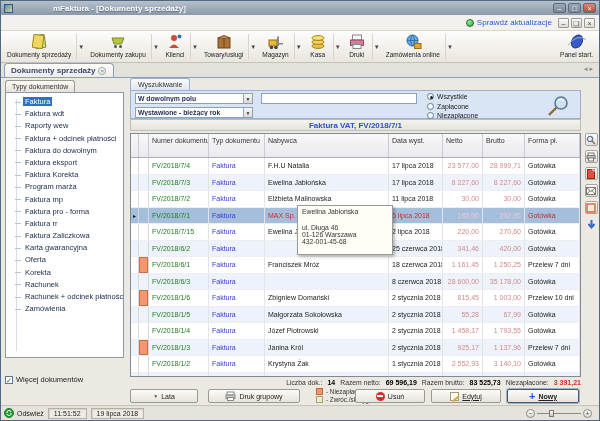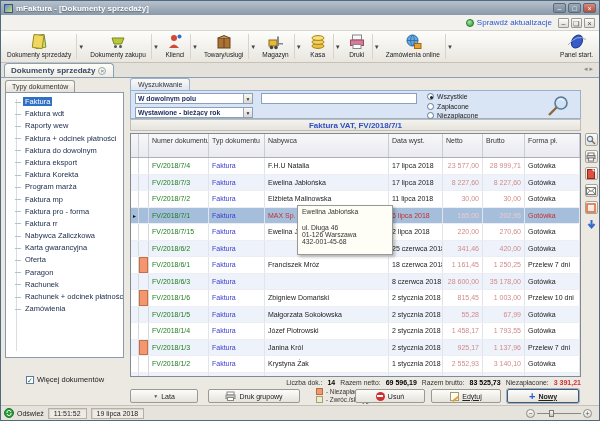--- a/index.html
+++ b/index.html
@@ -2,21 +2,21 @@
 <html><head>
 <meta charset="utf-8">
 <style>
 *{margin:0;padding:0;box-sizing:border-box;font-family:"Liberation Sans",sans-serif;}
 html,body{background:#9aa4ae;}
 .window{position:relative;width:600px;height:421px;background:#ece9e3;border:1px solid #52687e;overflow:hidden;}
 
 
 .titlebar{position:absolute;top:0;left:0;right:0;height:14px;background:linear-gradient(#b6c1cc,#8a99a9);display:flex;align-items:center;padding:0 3px;gap:3px;}
 .titlebar .appico{width:9px;height:9px;background:linear-gradient(135deg,#5a8ad0,#cfe06a);border:1px solid #3a567a;}
-.titlebar .ttl{color:#fff;font-size:8px;font-weight:bold;text-shadow:0 1px 1px #5a6a7a;flex:1;white-space:nowrap;overflow:hidden;}
+.titlebar .ttl{color:#fff;font-size:8px;font-weight:bold;text-shadow:0 1px 1px #5a6a7a;flex:1;white-space:nowrap;overflow:hidden;margin-left:37px;}
 .winbtns{display:flex;gap:2px;}
 .winbtn{width:13px;height:10px;font-size:7px;line-height:9px;text-align:center;color:#fff;background:linear-gradient(#9aa8b6,#7a8a9a);border:1px solid #5a6a7a;border-radius:2px;cursor:default;}
 .winbtn.close{background:linear-gradient(#d88a7a,#b05040);}
 
 
 .menubar{position:absolute;top:14px;left:0;right:0;height:16px;background:#f2f1ed;border-bottom:1px solid #d8d5cd;display:flex;align-items:center;padding:0 4px;font-size:8px;color:#222;}
 .menubar .mitem{padding:2px 5px;cursor:default;}
 .menubar .spacer{flex:1;}
 .update{display:flex;align-items:center;gap:3px;color:#2a5ad0;font-size:8px;margin-right:6px;}
 .greenball{width:8px;height:8px;border-radius:50%;background:radial-gradient(circle at 35% 30%,#a8e8a0,#2a9a3a);border:1px solid #1a7a2a;}
@@ -41,21 +41,21 @@
 .content{position:absolute;top:76px;left:0;right:0;bottom:15px;background:#ece9e3;border-top:1px solid #8aa0b8;}
 
 
 .sidetab{position:absolute;left:4px;top:2px;height:12px;padding:0 6px;background:linear-gradient(#fbfaf6,#e6e2d8);border:1px solid #9a9a94;border-bottom:none;border-radius:3px 3px 0 0;font-size:7px;color:#333;display:flex;align-items:center;}
 .tree{position:absolute;left:4px;top:14px;width:119px;bottom:47px;background:#fff;border:1px solid #8a9aaa;overflow:hidden;padding:4px 0 0 5px;}
 .titem{position:relative;font-size:7.5px;color:#1a2a4a;padding:0 2px;margin:0 0 3.2px 12px;white-space:nowrap;cursor:default;width:max-content;}
 .titem::before{content:"";position:absolute;left:-8px;top:50%;width:6px;height:1px;background:#b8c0c8;}
 .titem.selected{background:#2f6fc6;color:#fff;}
 .treeline{position:absolute;left:10px;top:6px;bottom:6px;width:1px;background:linear-gradient(#c8d0d8,#c8d0d8);opacity:.7;}
 .sidechecks{position:absolute;left:4px;bottom:18px;width:120px;font-size:7.5px;color:#222;}
-.chk{display:flex;align-items:center;gap:3px;margin-bottom:3px;justify-content:center;}
+.chk{display:flex;align-items:center;gap:3px;margin-bottom:3px;}
 .box{width:8px;height:8px;border:1px solid #5a7a9a;background:#fff;font-size:7px;line-height:7px;color:#2a6a2a;text-align:center;}
 .u{text-decoration:underline;}
 
 
 .main{position:absolute;left:127px;top:0;right:2px;bottom:0;}
 .searchtab{position:absolute;left:2px;top:0px;height:12px;padding:0 7px;background:linear-gradient(#fbfaf6,#dfe6f2);border:1px solid #9ab0cc;border-bottom:none;border-radius:3px 3px 0 0;font-size:7px;color:#333;display:flex;align-items:center;}
 .searchpanel{position:absolute;left:2px;top:12px;right:16px;height:29px;background:#d9e4f4;border:1px solid #9ab0cc;display:flex;align-items:flex-start;padding:2px 4px;}
 .selwrap{width:118px;margin-right:8px;}
 .fakesel{display:flex;align-items:center;height:11px;background:#fff;border:1px solid #8aa0bc;margin-bottom:3px;}
 .fakesel .seltext{flex:1;font-size:6.8px;font-weight:bold;color:#1a2a5a;padding:0 2px;white-space:nowrap;overflow:hidden;}
@@ -266,27 +266,27 @@
   <div class="titem">Faktura Korekta</div>
 
   <div class="titem">Program marża</div>
 
   <div class="titem">Faktura mp</div>
 
   <div class="titem">Faktura pro - forma</div>
 
   <div class="titem">Faktura rr</div>
 
-  <div class="titem">Nabywca Zaliczkowa</div>
+  <div class="titem">Faktura Zaliczkowa</div>
 
   <div class="titem">Karta gwarancyjna</div>
 
   <div class="titem">Oferta</div>
 
-  <div class="titem">Paragon</div>
+  <div class="titem">Korekta</div>
 
   <div class="titem">Rachunek</div>
 
   <div class="titem">Rachunek + odcinek płatności</div>
 
   <div class="titem">Zamówienia</div>
 </div>
     </div>
     <div class="sidechecks">
       <div class="chk">

